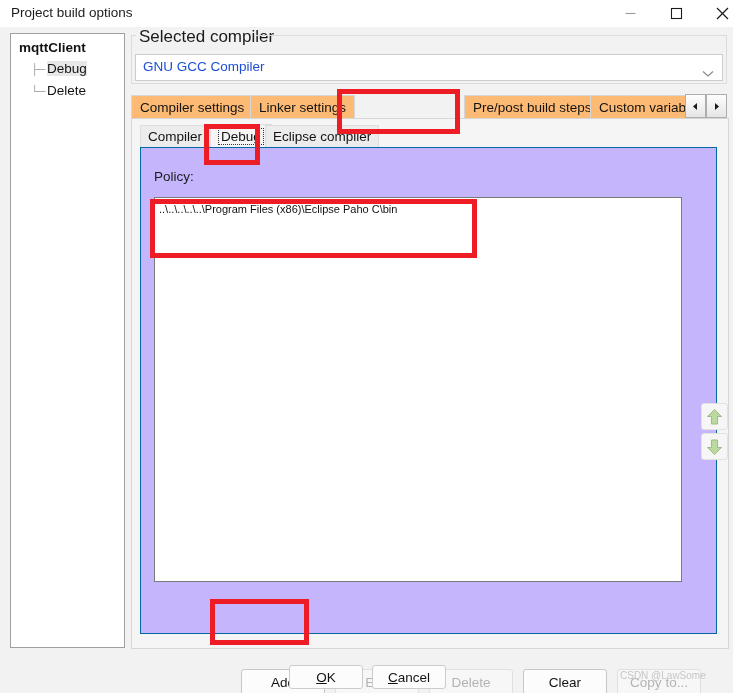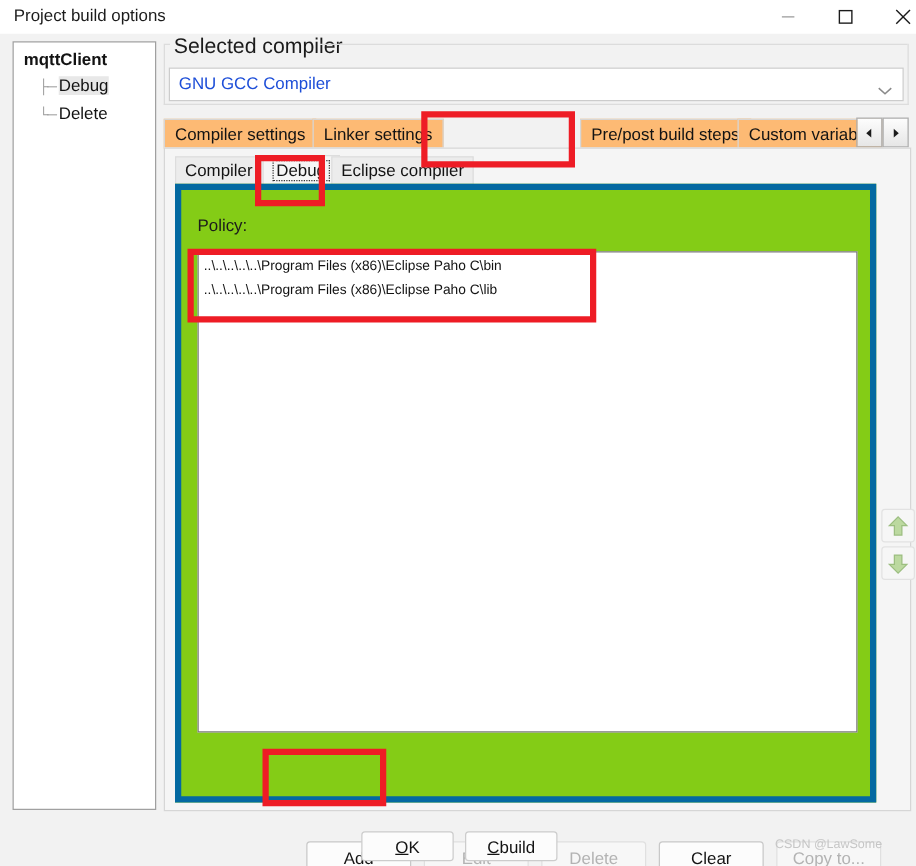--- a/index.html
+++ b/index.html
@@ -232,22 +232,23 @@
   }
   #itab-0 { left: 0px; }
   #itab-1 { left: 70px; }
   #itab-2 { left: 125px; }
 
   
   #inner-page {
     position: absolute;
     left: 8px; top: 28px;
     width: 551px; height: 485px;
-    background: #84cc16;
-    border: 5px solid #0369a1;
+    background: #c4b5fd;
+    border: 1px solid #0369a1;
+    padding-left: 24px;
   }
 
   #policy-label {
     position: absolute;
     left: 13px; top: 21px;
     font-size: 13.5px;
     color: #1b1b1b;
   }
   #policy-combo {
     position: absolute;
@@ -460,21 +461,20 @@
           </div>
           <div class="itab" id="itab-2">Eclipse compiler</div>
         </div>
 
         <div id="inner-page">
 
           <div id="policy-label">Policy:</div>
 
           <div id="dir-list">
             <div class="dir-row" id="dir-row-0">..\..\..\..\..\Program Files (x86)\Eclipse Paho C\bin</div>
-            <div class="dir-row" id="dir-row-1">..\..\..\..\..\Program Files (x86)\Eclipse Paho C\lib</div>
           </div>
 
           <div id="reorder">
             <div class="arrow-btn" id="arrow-up">
               <svg width="17" height="18" viewBox="0 0 17 18">
                 <polygon points="8.5,1.5 15.5,8.5 11.5,8.5 11.5,16 5.5,16 5.5,8.5 1.5,8.5" fill="#bcd9a0" stroke="#9cbe80" stroke-width="1"></polygon>
               </svg>
             </div>
             <div class="arrow-btn" id="arrow-down">
               <svg width="17" height="18" viewBox="0 0 17 18">
@@ -495,21 +495,21 @@
       </div>
     </div>
 
     <div id="bottom-bar">
       <div class="bbtn" id="bbtn-ok">
         <span class="mn">O</span>
           <span>K</span>
       </div>
       <div class="bbtn" id="bbtn-cancel">
         <span class="mn">C</span>
-          <span>build</span>
+          <span>ancel</span>
       </div>
       <div id="watermark">CSDN @LawSome</div>
 
     </div>
 
   </div>
 
   <div class="redbox" id="redbox-search"></div>
   <div class="redbox" id="redbox-linker"></div>
   <div class="redbox" id="redbox-list"></div>

